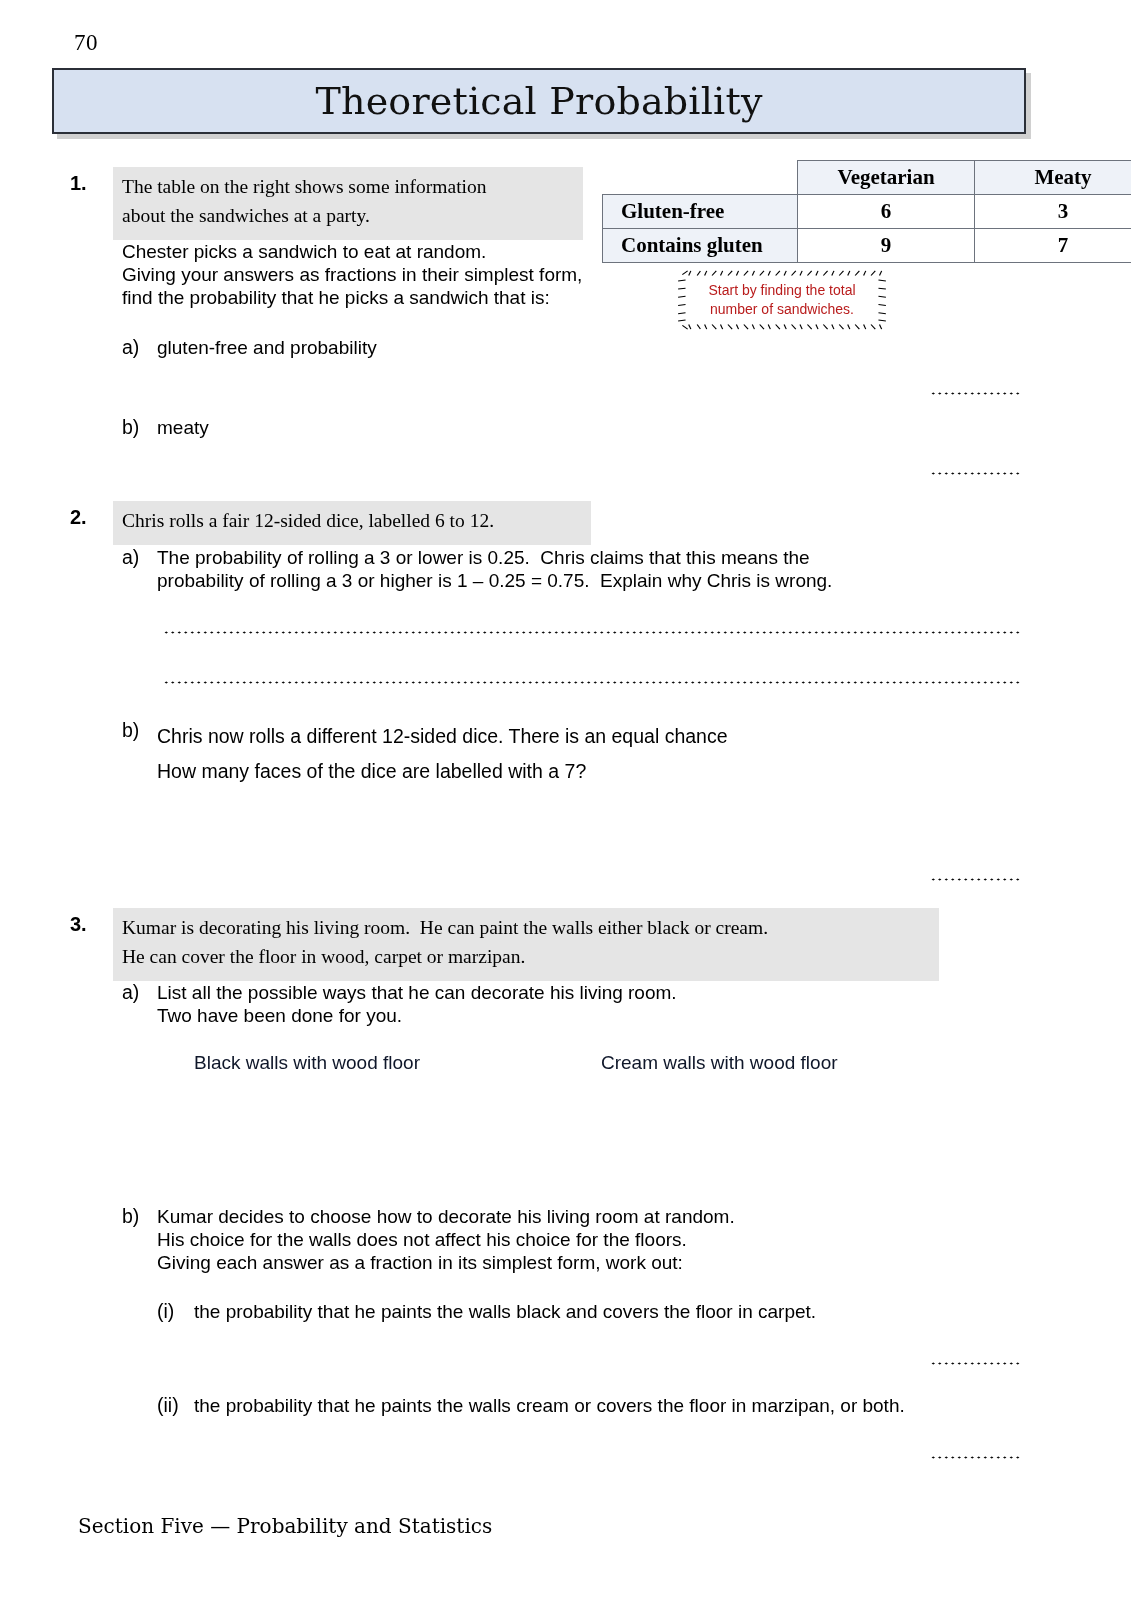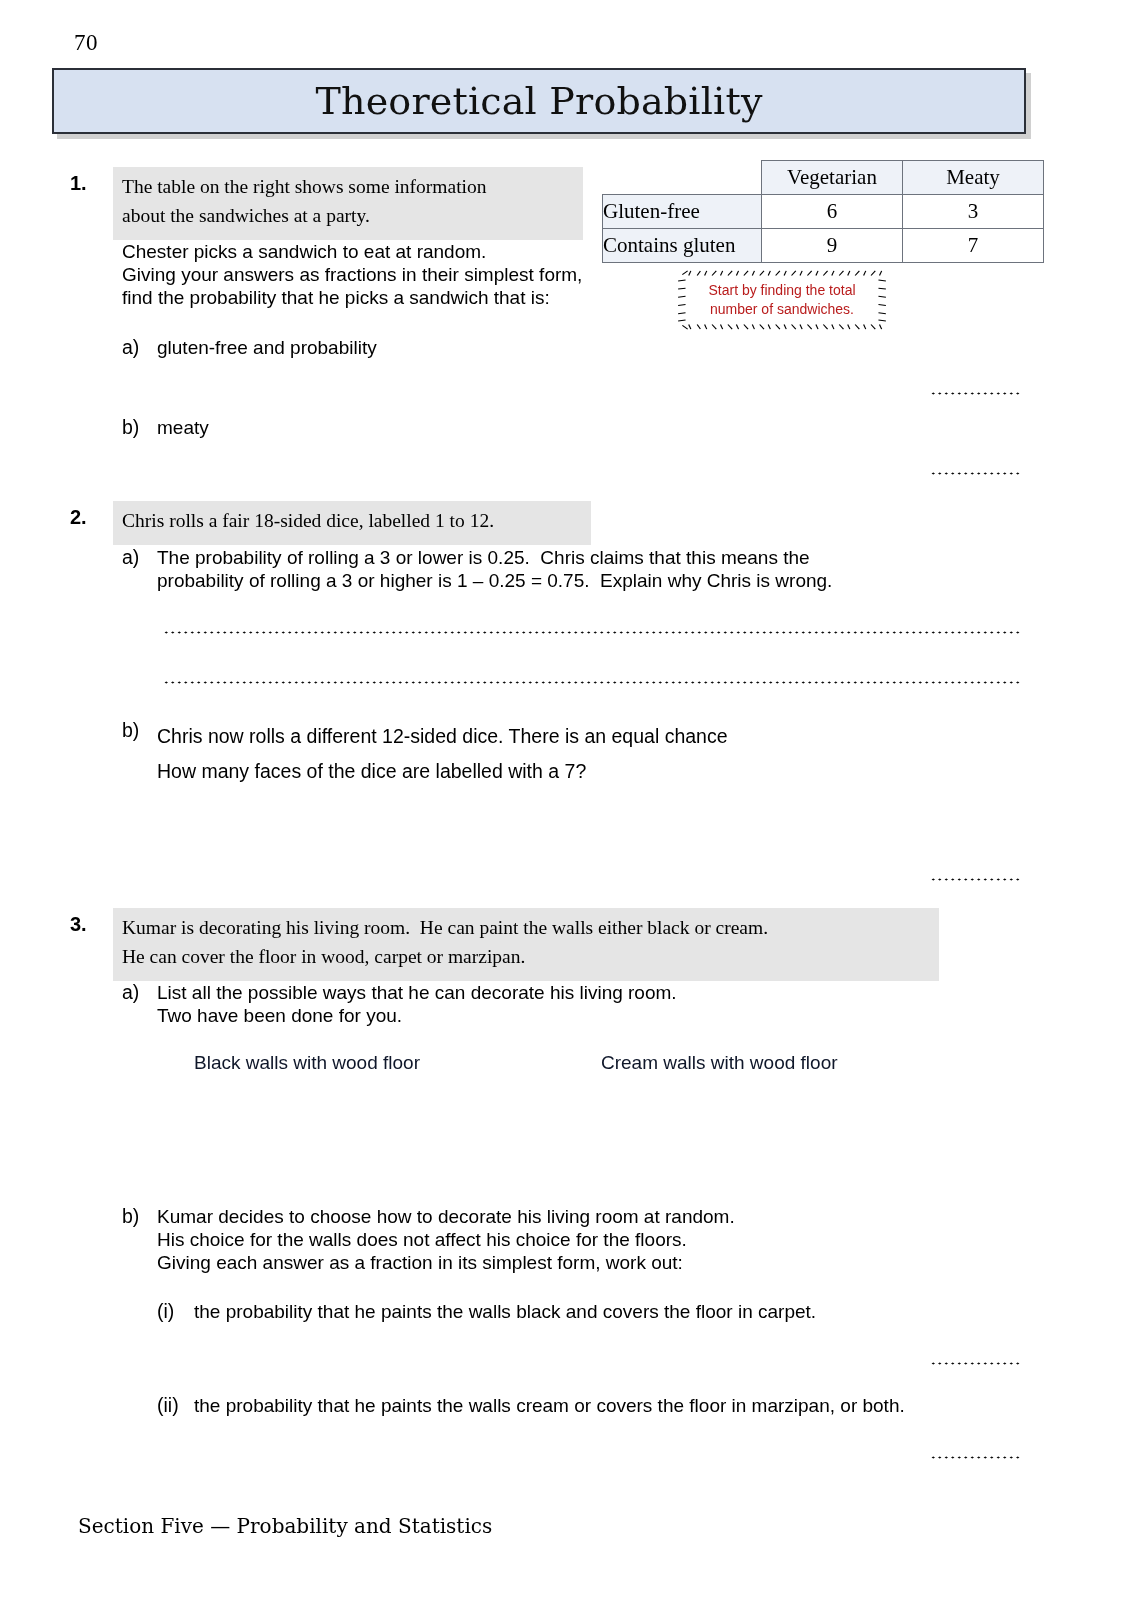--- a/index.html
+++ b/index.html
@@ -89,23 +89,23 @@
   .sand-table {
     position: absolute;
     left: 602px;
     top: 160px;
     border-collapse: collapse;
     font-family: "Liberation Serif", serif;
     font-size: 21px;
   }
   .sand-table td, .sand-table th {
     border: 1.5px solid #6d737d;
-    padding: 3px 0;
+    padding: 3px 18px;
     text-align: center;
-    font-weight: normal;
+    font-weight: bold;
     background: #ffffff;
     height: 27px;
   }
   .sand-table .corner {
     border: none;
     background: transparent;
   }
   .sand-table .colhead {
     background: #eef2f8;
     min-width: 140px;
@@ -303,21 +303,21 @@
   <div class="sublabel" style="left:122px; top:336px;">a)</div>
   <div class="body-text" style="left:157px; top:336px; width:600px;">gluten-free and probability</div>
   <div class="ans-dots short-dots" style="left:930px; top:392px;"></div>
 
   <div class="sublabel" style="left:122px; top:416px;">b)</div>
   <div class="body-text" style="left:157px; top:416px; width:600px;">meaty</div>
   <div class="ans-dots short-dots" style="left:930px; top:472px;"></div>
 
   <div class="qnum" style="left:70px; top:506px;">2.</div>
 
-  <div class="hl-block" style="left:113px; top:501px; width:460px;">Chris rolls a fair 18-sided dice, labelled 1 to 12.</div>
+  <div class="hl-block" style="left:113px; top:501px; width:460px;">Chris rolls a fair 12-sided dice, labelled 6 to 12.</div>
 
   <div class="sublabel" style="left:122px; top:546px;">a)</div>
   <div class="body-text" style="left:157px; top:546px; width:880px;">The probability of rolling a 3 or lower is 0.25.  Chris claims that this means the
 probability of rolling a 3 or higher is 1 – 0.25 = 0.75.  Explain why Chris is wrong.</div>
 
   <div class="ans-dots long-dots" style="left:163px; top:631px;"></div>
   <div class="ans-dots long-dots" style="left:163px; top:681px;"></div>
 
   <div class="sublabel" style="left:122px; top:719px;">b)</div>
   <div style="position:absolute; left:157px; top:719px; width:880px; font-size:19.5px; line-height:35px; font-family:'Liberation Sans', sans-serif;">

